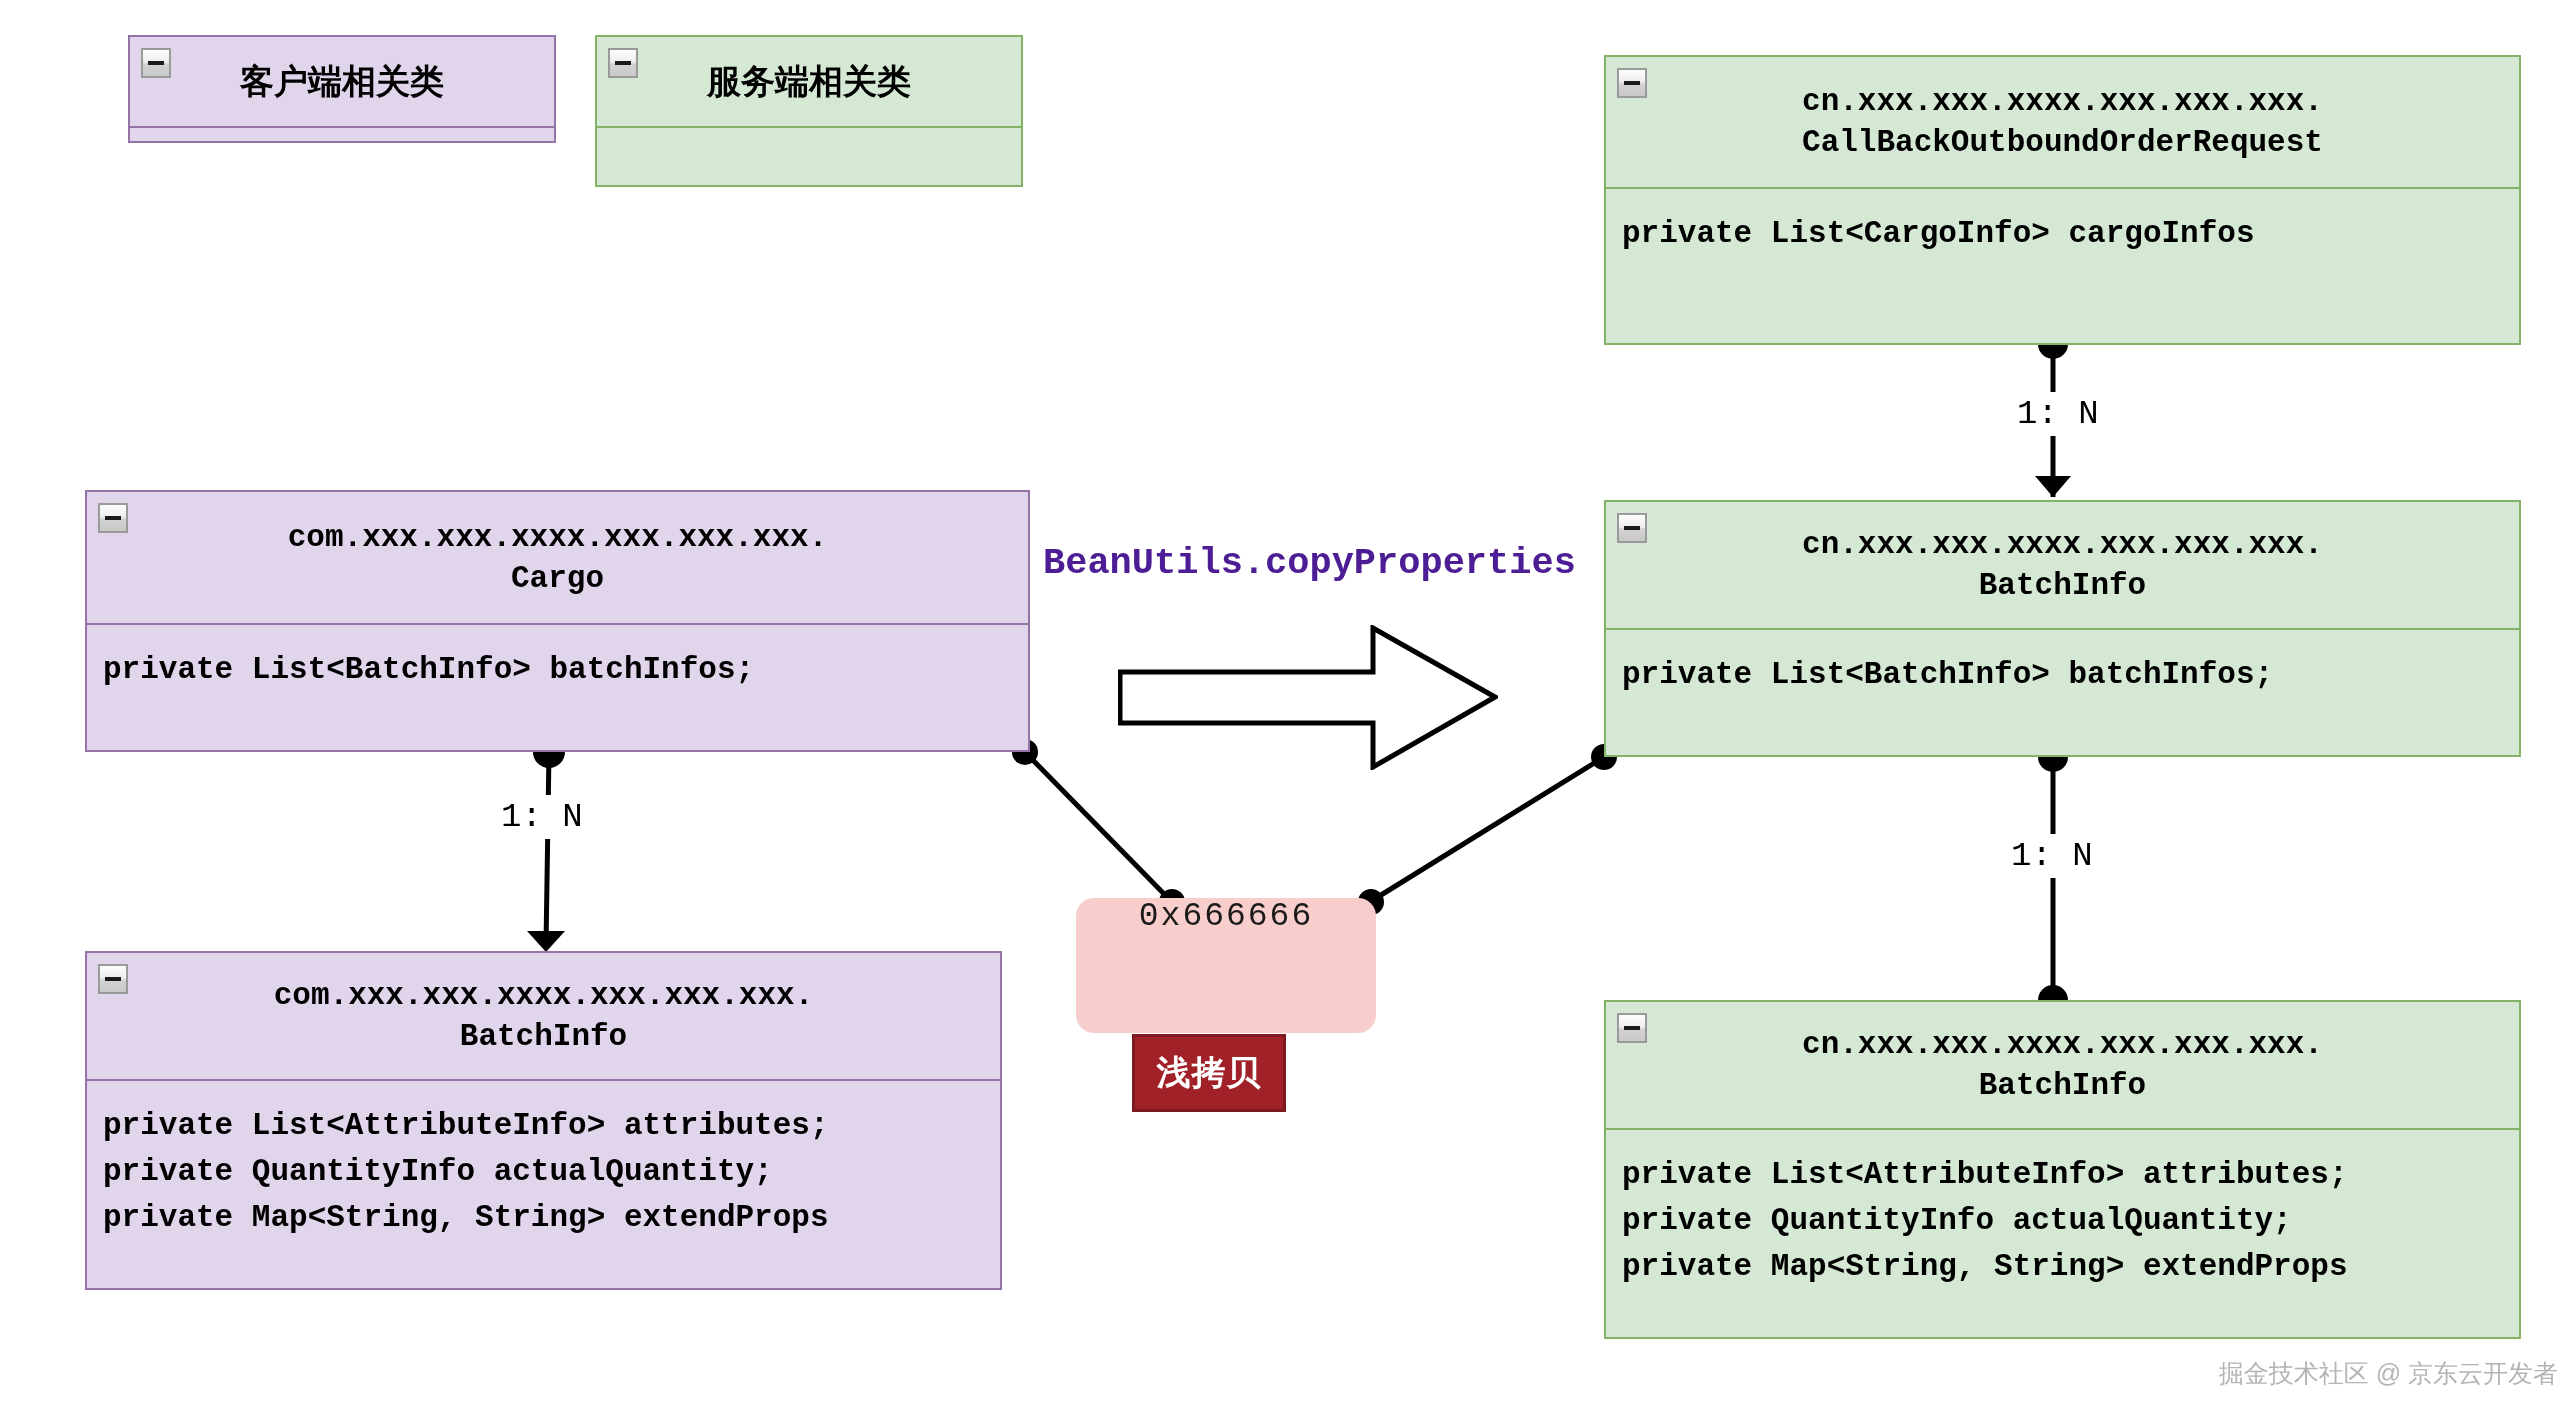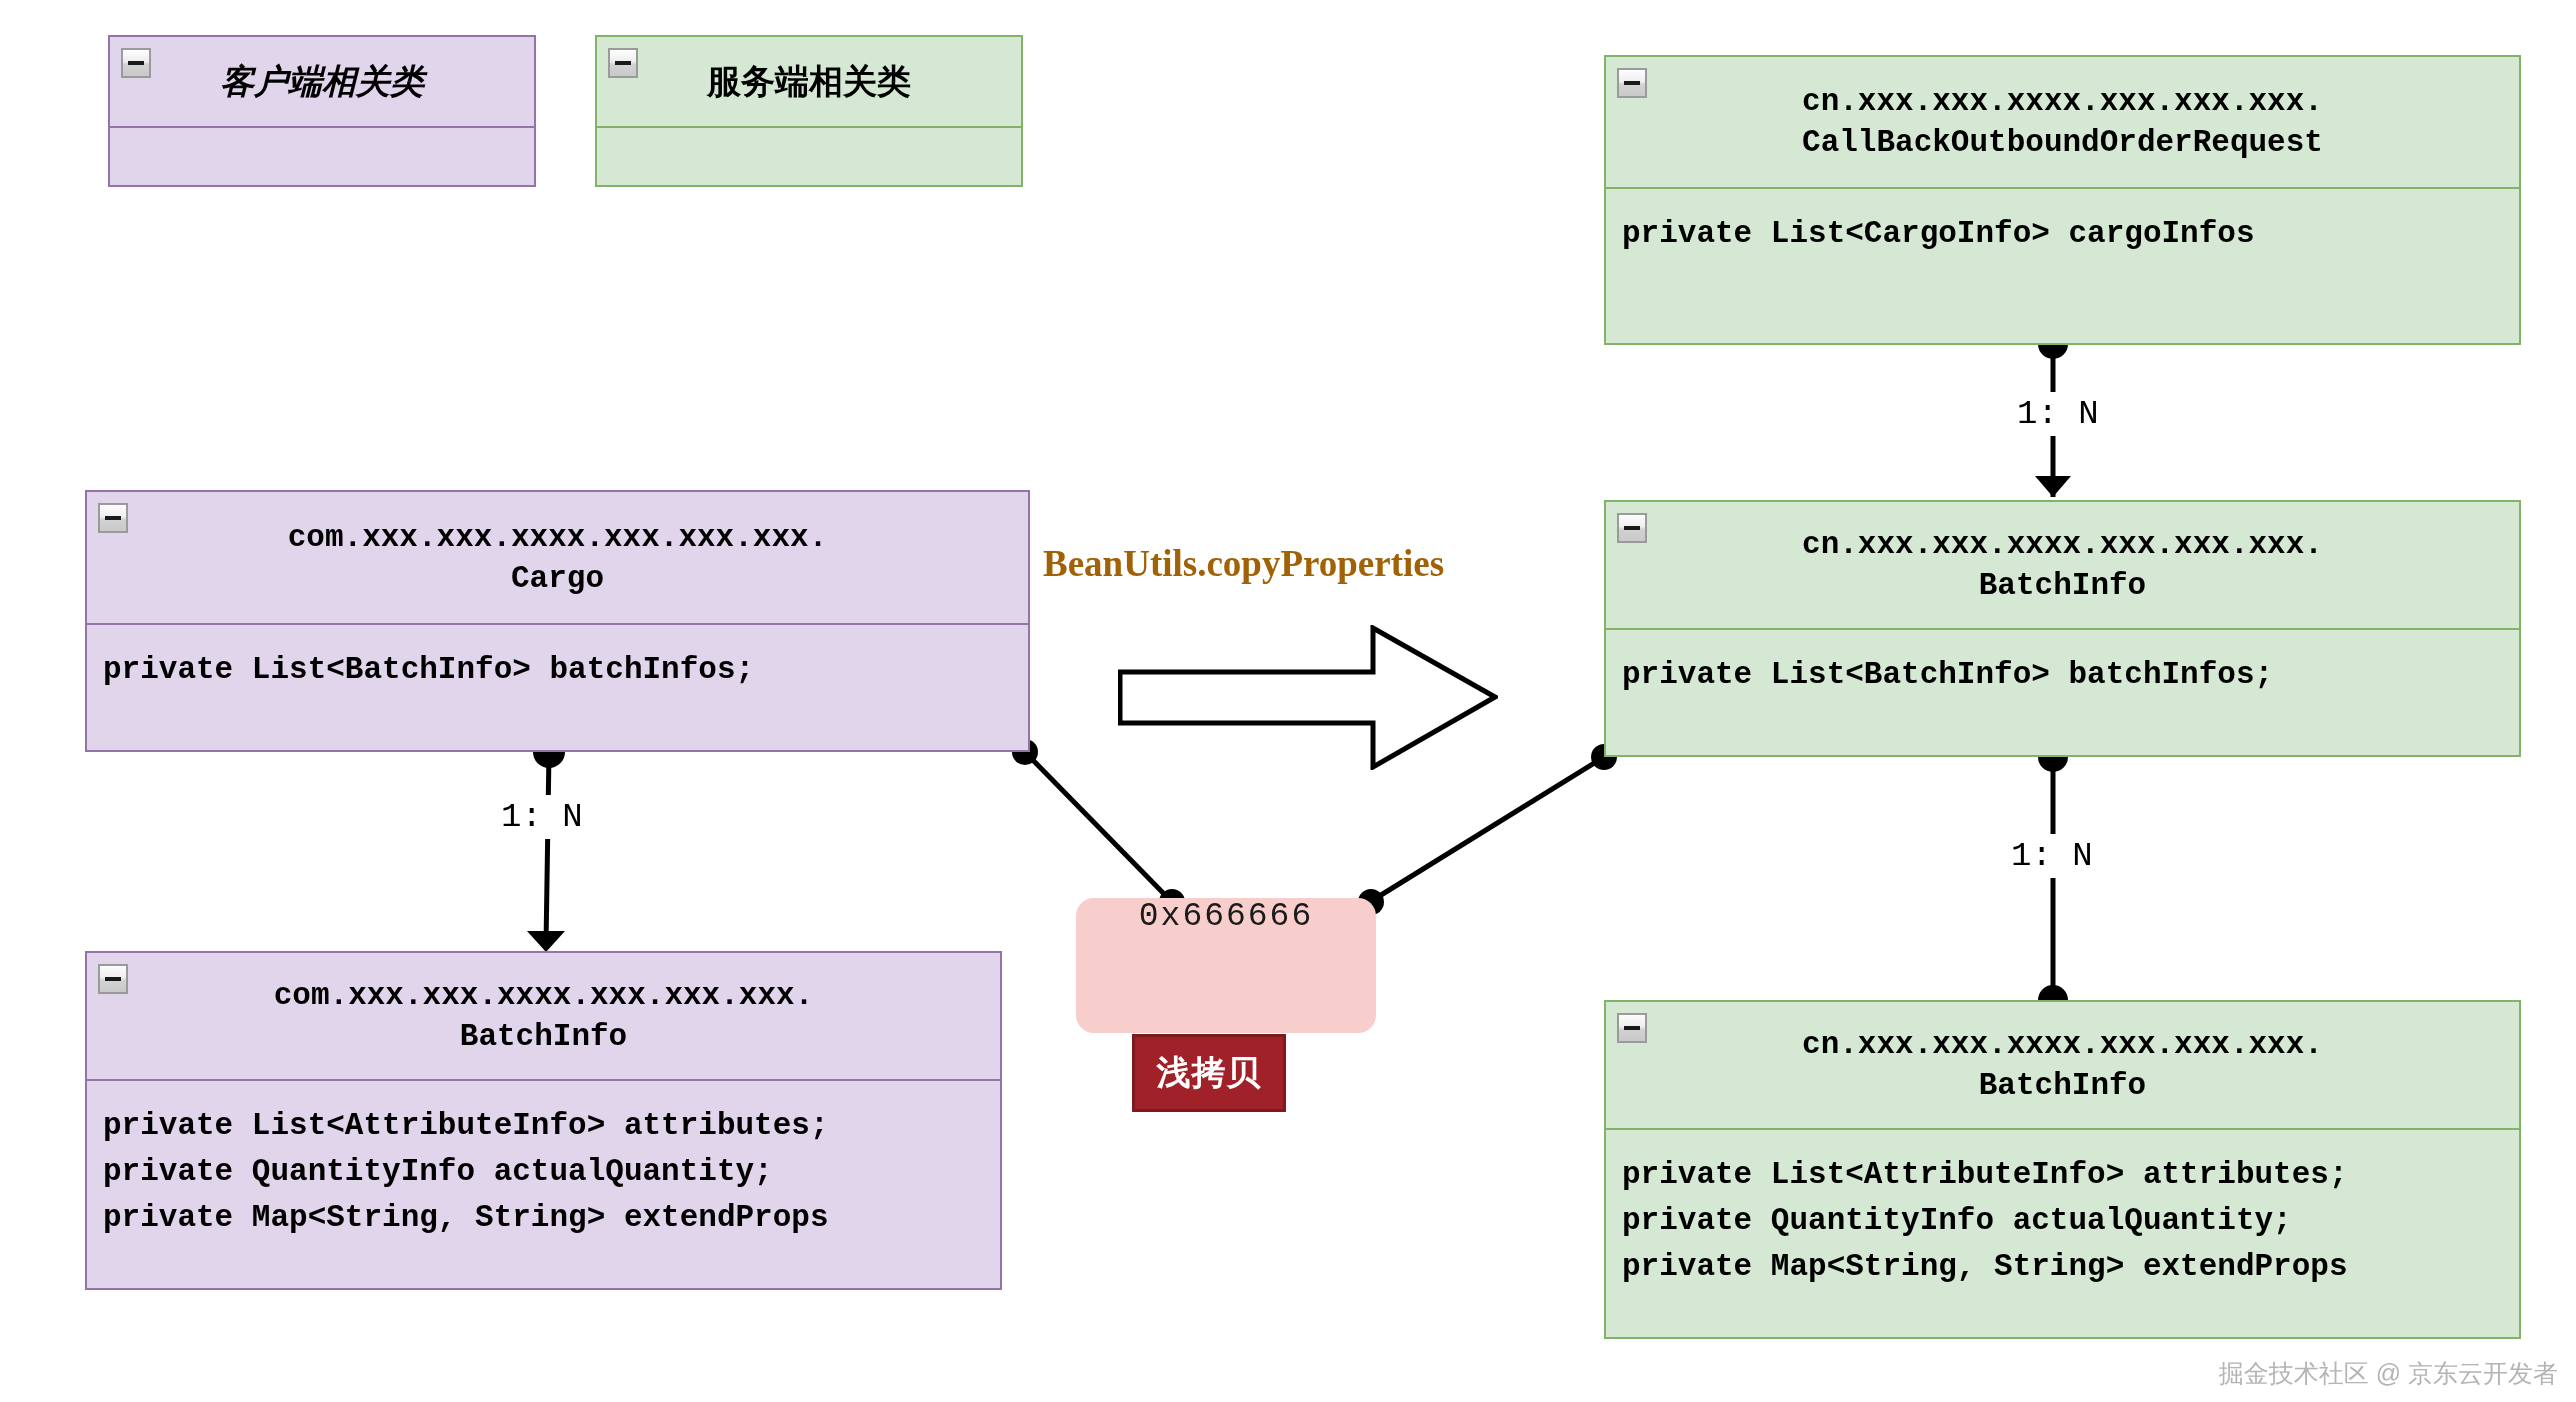--- a/index.html
+++ b/index.html
@@ -114,24 +114,24 @@
     background: #ffffff;
     padding: 3px 9px;
     white-space: nowrap;
     z-index: 4;
   }
 
   
   #copy-caption {
     position: absolute;
     left: 1043px; top: 542px;
-    font-family: Liberation Serif, serif;
+    font-family: Liberation Mono, monospace;
     font-weight: bold;
     font-size: 37px;
-    color: #a16207;
+    color: #4c1d95;
     white-space: nowrap;
     z-index: 4;
   }
   #big-arrow {
     position: absolute;
     left: 1118px; top: 625px;
     width: 380px; height: 145px;
     z-index: 4;
   }
 
@@ -215,21 +215,21 @@
       <circle cx="1172" cy="902" r="13" fill="#000000"></circle>
     </g>
 
     <g>
       <line x1="1604" y1="757" x2="1373" y2="900" stroke="#000000" stroke-width="5"></line>
       <circle cx="1604" cy="757" r="13" fill="#000000"></circle>
       <circle cx="1371" cy="902" r="13" fill="#000000"></circle>
     </g>
   </svg>
 
-  <div class="uml purple" style="left:108px; top:35px; width:428px; height:152px;font-style:italic;">
+  <div class="uml purple" style="left:128px; top:35px; width:428px; height:108px;">
     <div class="uml-head" style="height:91px;">
       <span class="collapse-icon"></span>
       <span class="legend-title">客户端相关类</span>
     </div>
     <div class="uml-body"></div>
   </div>
 
   <div class="uml green" style="left:595px; top:35px; width:428px; height:152px;justify-content:space-between;">
     <div class="uml-head" style="height:91px;">
       <span class="collapse-icon"></span>

